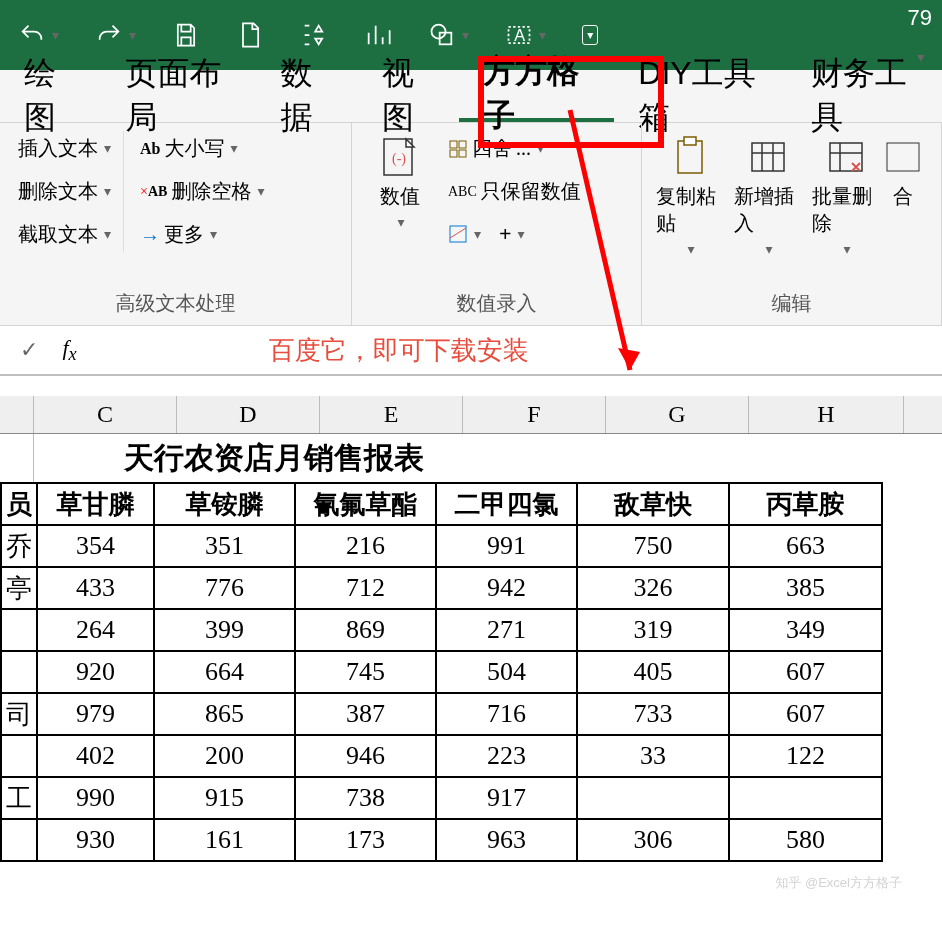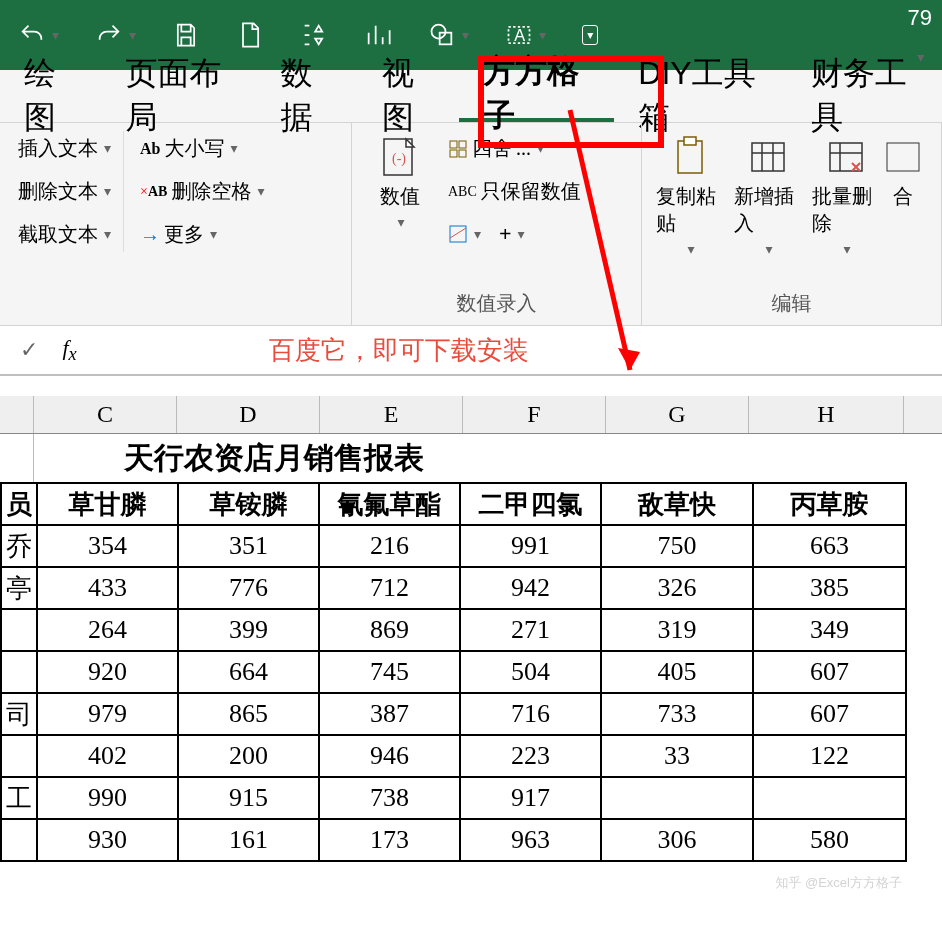--- a/index.html
+++ b/index.html
@@ -151,20 +151,21 @@
             <span>删除空格</span>
             <span class="dropdown-arrow">▾</span>
           </div>
         <div class="ribbon-btn">
             <span style="color:#0078d4">→</span> 
             <span>更多</span>
             <span class="dropdown-arrow">▾</span>
           </div>
       </div>
     </div>
+    <div class="ribbon-group-label">高级文本处理</div>
   </div>
 
   <div class="ribbon-group" style="width:290px">
     <div class="ribbon-items">
       <div class="ribbon-bigbtn">
         <svg viewBox="0 0 44 44" stroke="#333" fill="none" stroke-width="1.5">
             <rect x="6" y="4" width="28" height="36"></rect>
             <path d="M28 4l8 8h-8z" fill="#fff"></path>
             <text x="14" y="28" font-size="14" stroke="none" fill="#d9534f">(-)</text>
           </svg>
@@ -253,21 +254,21 @@
 
 <div class="sheet">
   <div class="title-row">
     <div class="label-cell"></div>
     <div class="title-cell">天行农资店月销售报表</div>
   </div>
   <table class="data-table">
     <tbody>
         <tr>
       <th style="width:32px">员</th>
-      <th style="width:141px">草甘膦</th>
+      <th style="width:117px">草甘膦</th>
       <th style="width:141px">草铵膦</th>
       <th style="width:141px">氰氟草酯</th>
       <th style="width:141px">二甲四氯</th>
       <th style="width:152px">敌草快</th>
       <th style="width:153px">丙草胺</th>
     </tr>
     </tbody>
       <tbody id="tbody">
         <tr>
           <td>乔</td>

